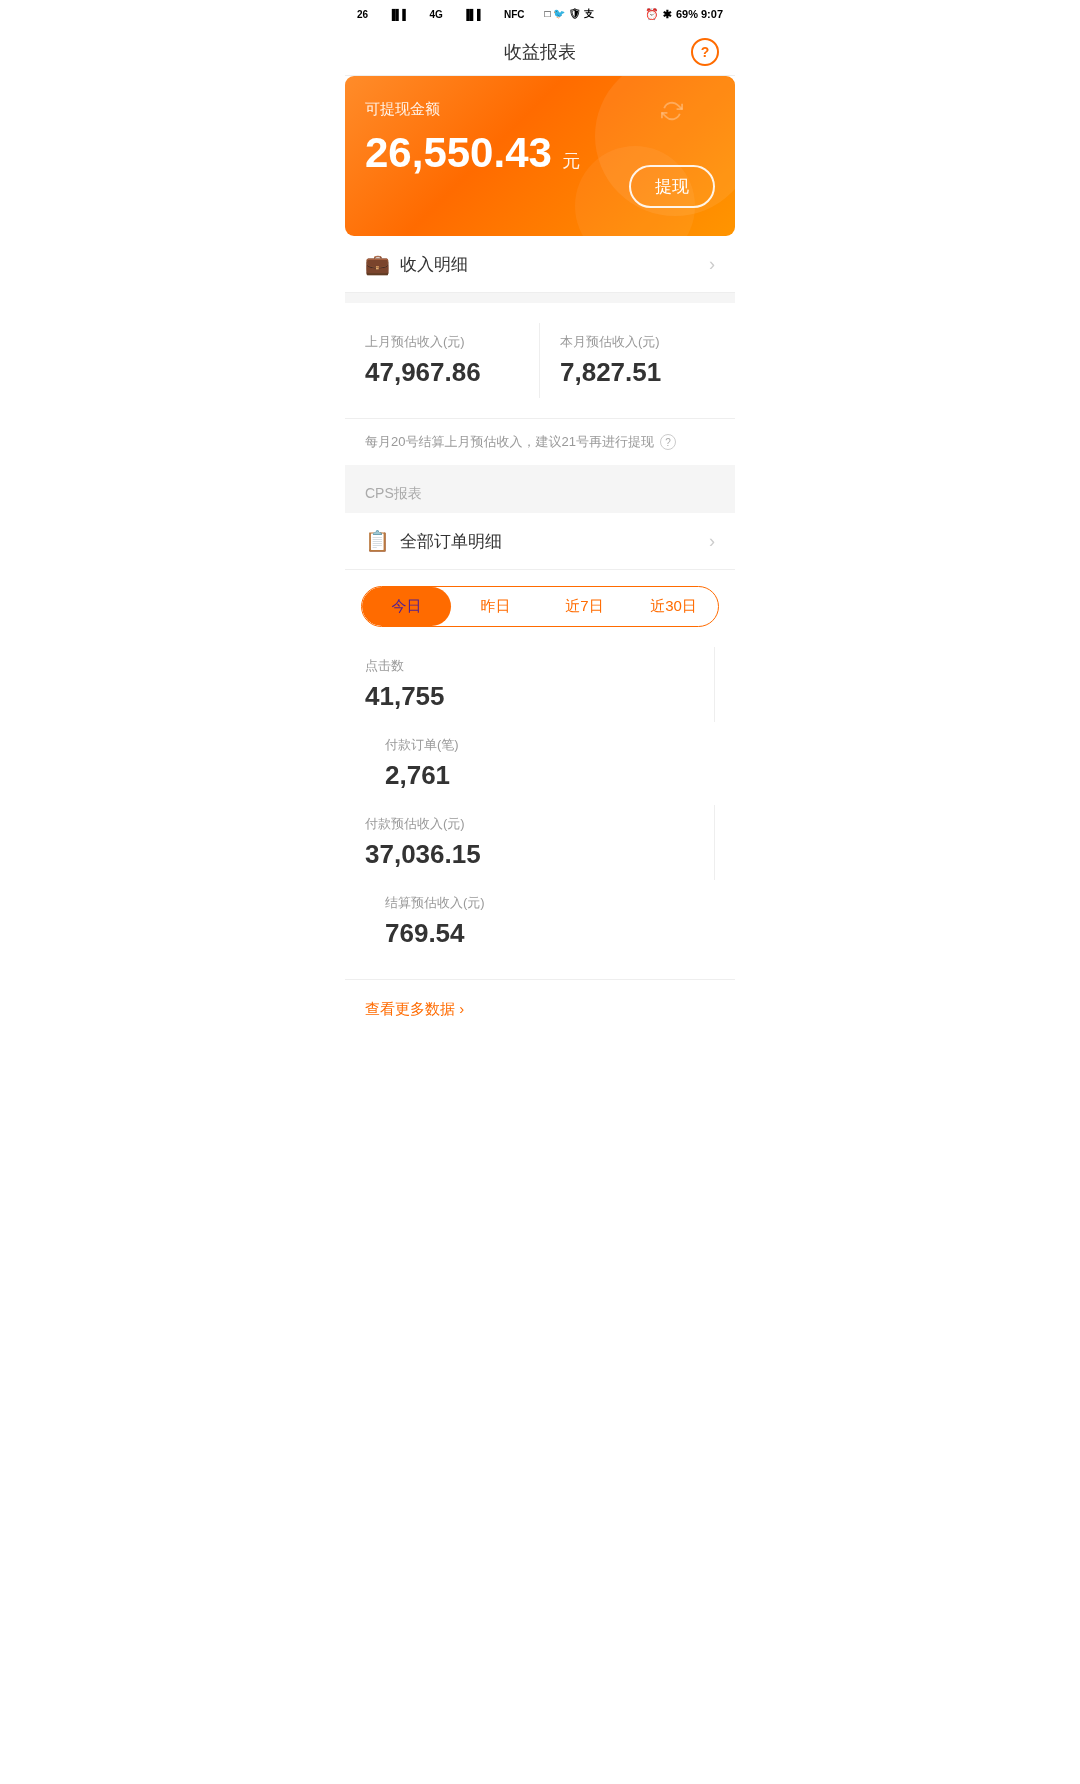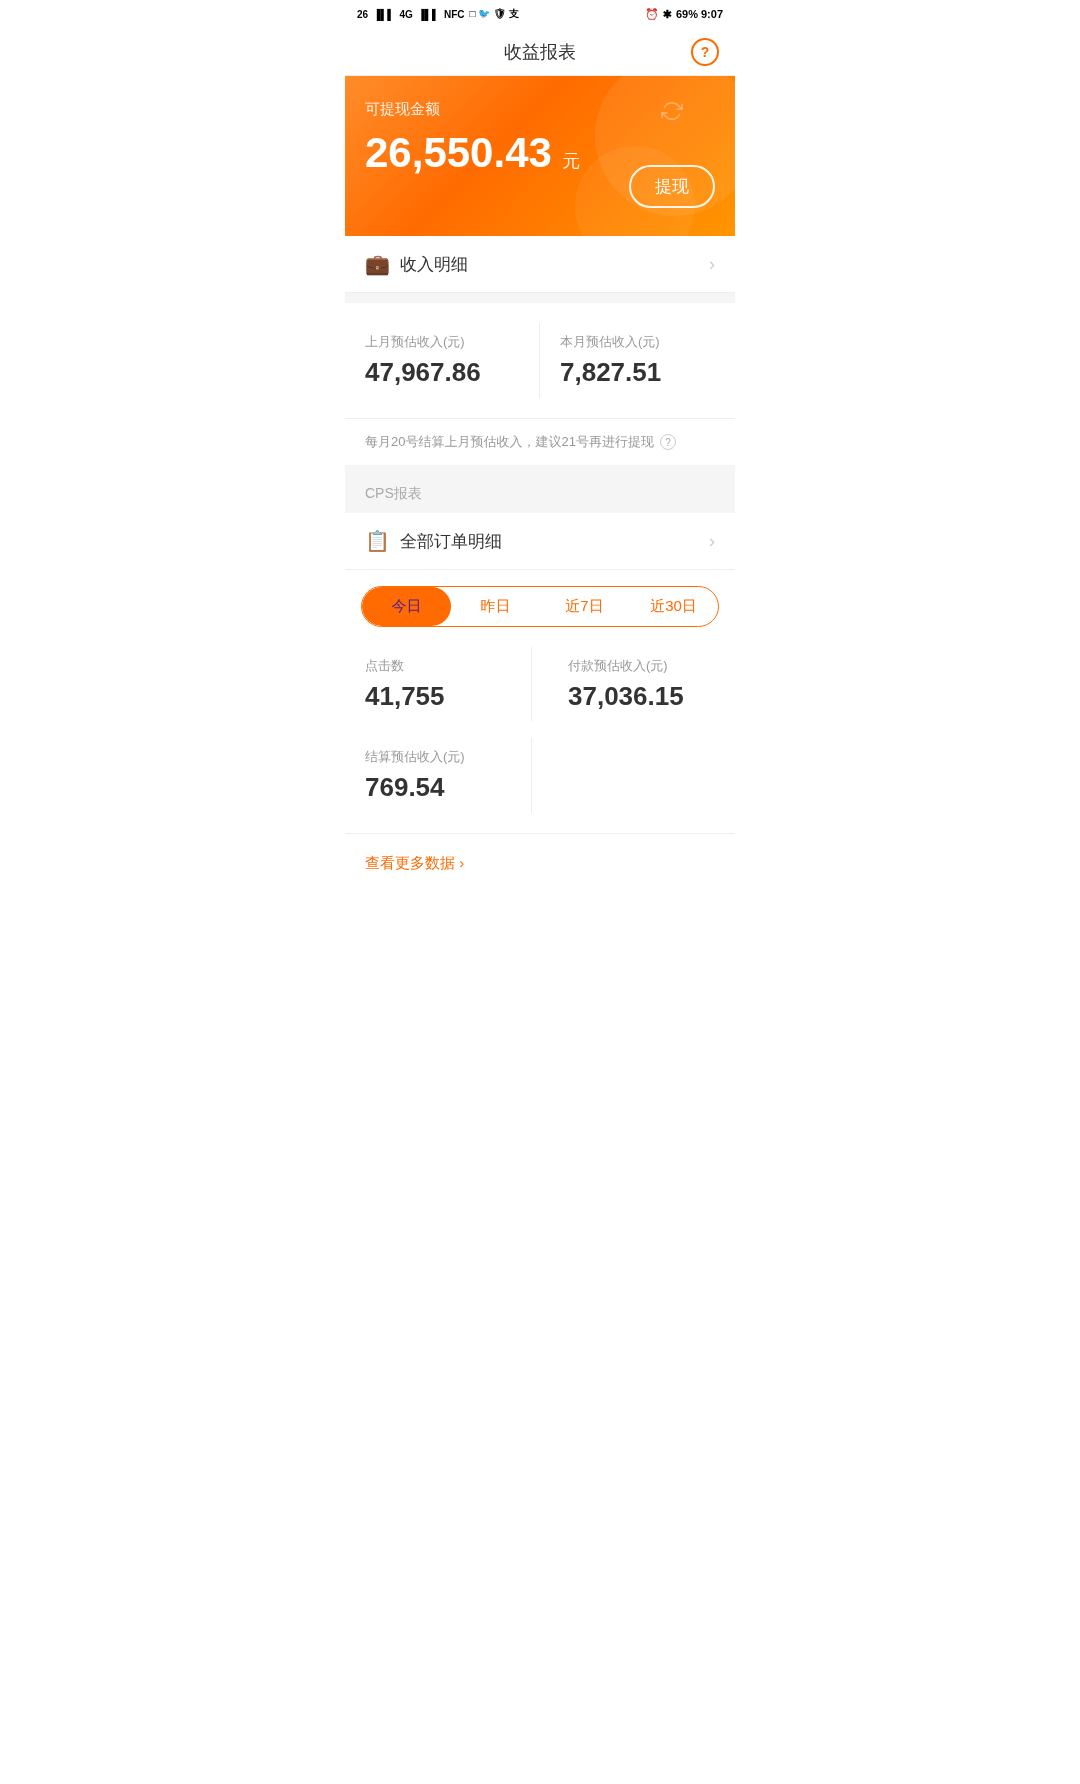--- a/index.html
+++ b/index.html
@@ -17,21 +17,21 @@
     .status-bar {
       background: #fff;
       height: 28px;
       display: flex;
       align-items: center;
       justify-content: space-between;
       padding: 0 12px;
       font-size: 11px;
       font-weight: 600;
     }
-    .status-left { display: flex; align-items: center; gap: 5px; font-size: 10px; }
+    .status-left { display: flex; align-items: center; gap: 20px; font-size: 10px; }
     .status-right { display: flex; align-items: center; gap: 4px; font-size: 11px; }
 
     
     .nav-bar {
       background: #fff;
       height: 48px;
       display: flex;
       align-items: center;
       justify-content: center;
       position: relative;
@@ -58,20 +58,21 @@
       cursor: pointer;
     }
 
     
     .hero-banner {
       background: linear-gradient(135deg, #ff8c2a 0%, #ff6b00 40%, #ff9500 100%);
       padding: 24px 20px 28px 20px;
       position: relative;
       overflow: hidden;
       min-height: 140px;
+      border-radius: 9px;
     }
     .hero-banner::before {
       content: '';
       position: absolute;
       right: -20px;
       top: -20px;
       width: 160px;
       height: 160px;
       border-radius: 50%;
       background: rgba(255,255,255,0.08);
@@ -239,23 +240,23 @@
     .tab-item.active {
       background: #ff6b00;
       color: #4c1d95;
       border-radius: 22px;
     }
 
     
     .cps-stats {
       background: #fff;
       display: grid;
-      grid-template-columns: 1fr 1fr;
+      grid-template-columns: 1fr;
       padding: 20px;
-      gap: 16px;
+      gap: 4px;
     }
     .cps-cell {
       padding: 10px 0;
     }
     .cps-cell:nth-child(odd) {
       border-right: 1px solid #eee;
       padding-right: 20px;
     }
     .cps-cell:nth-child(even) {
       padding-left: 20px;
@@ -370,20 +371,24 @@
   <div class="tab-item">近7日</div>
   <div class="tab-item">近30日</div>
 </div>
 
 <div class="cps-stats">
   <div class="cps-cell">
     <div class="cps-label">点击数</div>
     <div class="cps-value">41,755</div>
   </div>
   <div class="cps-cell">
+    <div class="cps-label">付款订单(笔)</div>
+    <div class="cps-value">2,761</div>
+  </div>
+  <div class="cps-cell">
     <div class="cps-label">付款预估收入(元)</div>
     <div class="cps-value">37,036.15</div>
   </div>
   <div class="cps-cell">
     <div class="cps-label">结算预估收入(元)</div>
     <div class="cps-value">769.54</div>
   </div>
 </div>
 
 <div class="bottom-link">

